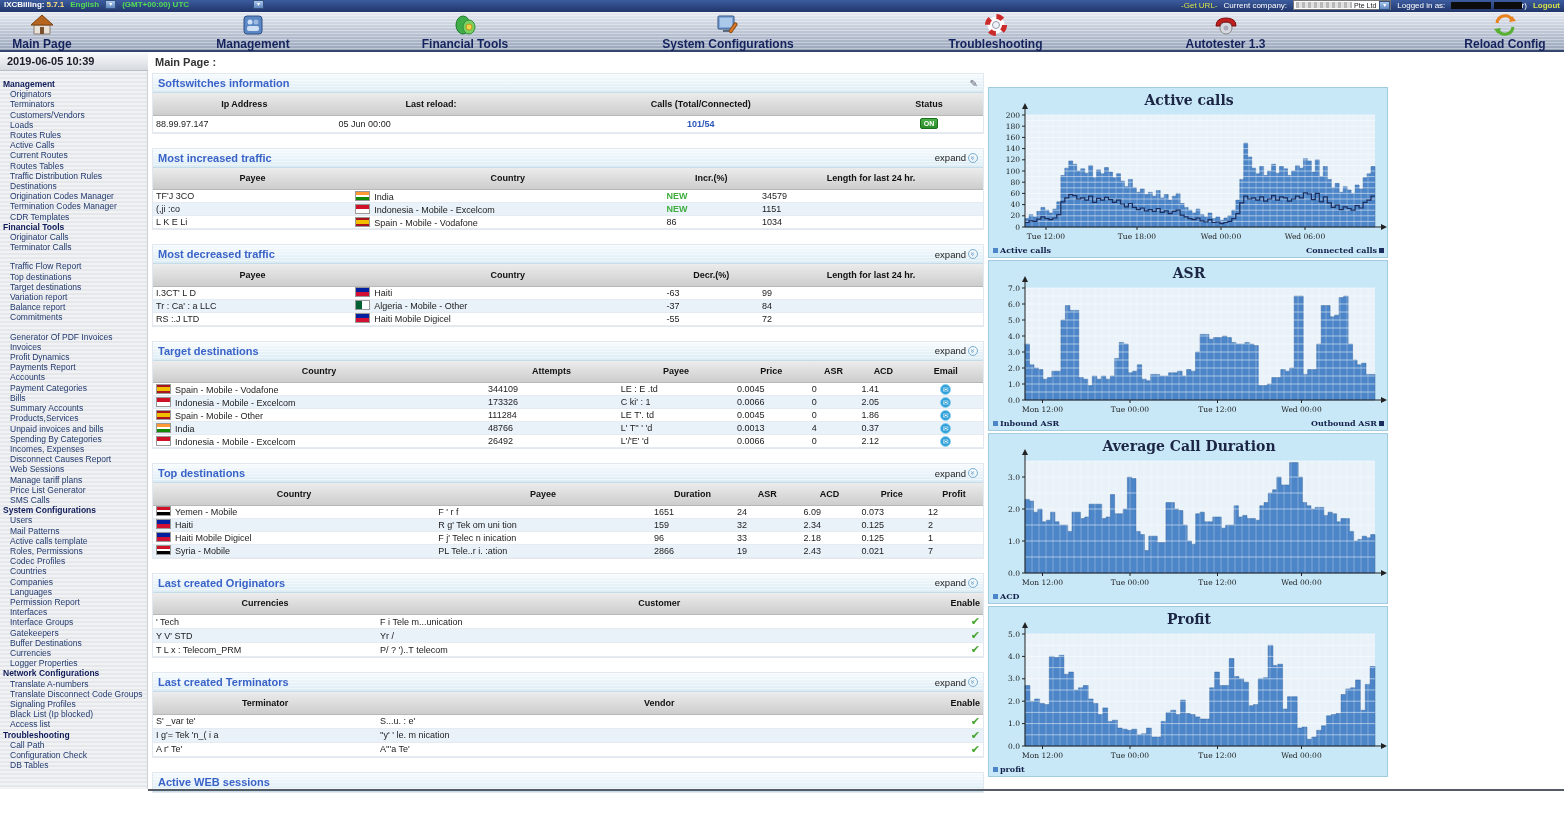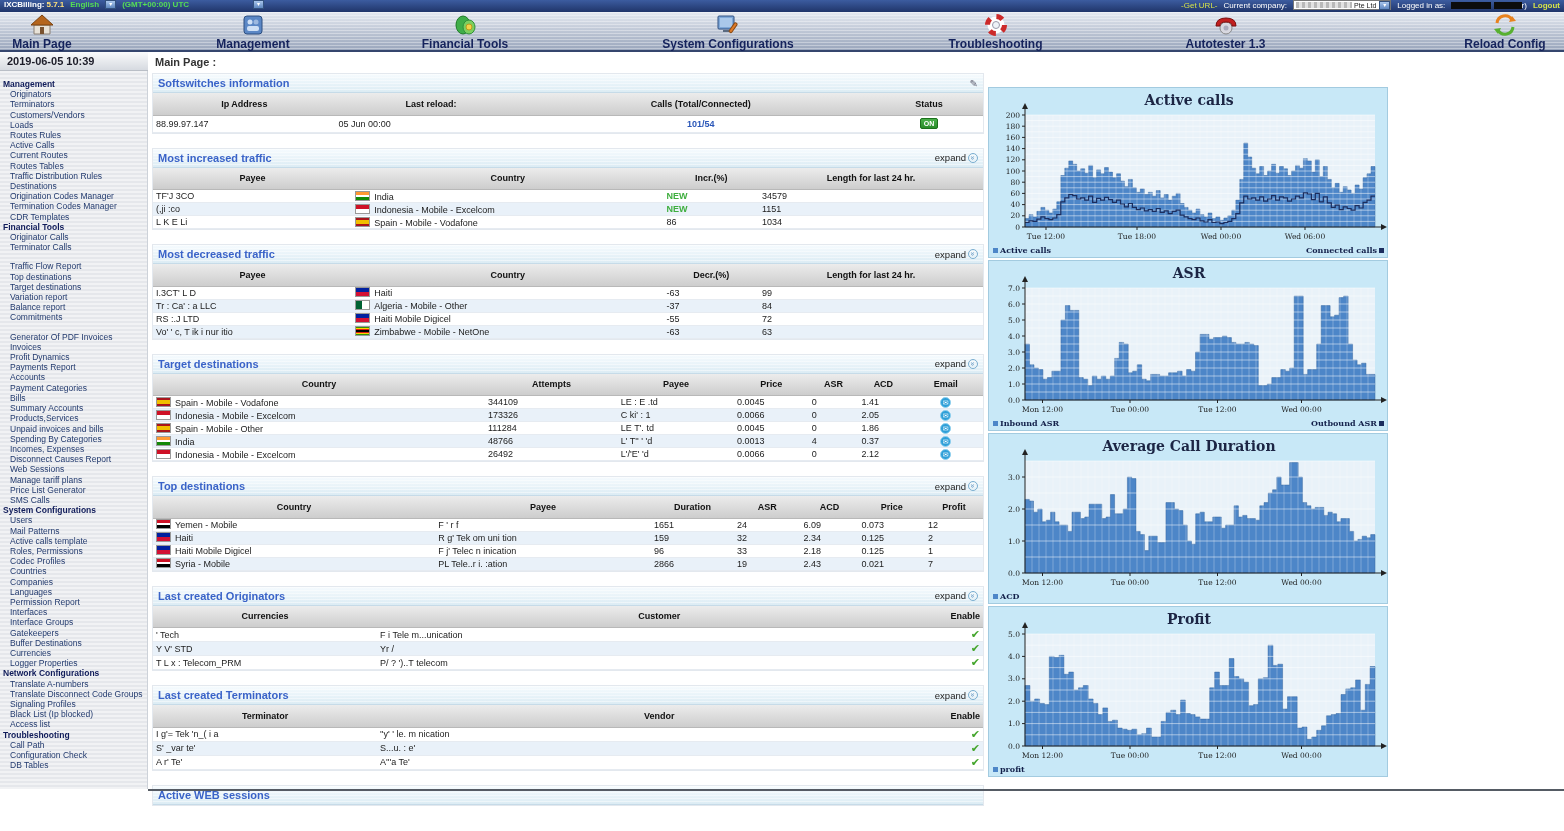--- a/index.html
+++ b/index.html
@@ -383,26 +383,20 @@
               <td><span data-flag="algeria"></span>Algeria - Mobile - Other</td>
               <td>-37</td>
               <td>84</td>
             </tr>
             <tr>
               <td>RS :.J LTD</td>
               <td><span data-flag="haiti"></span>Haiti Mobile Digicel</td>
               <td>-55</td>
               <td>72</td>
             </tr>
-            <tr>
-              <td>Vo' ' c, T ik i nur itio</td>
-              <td><span data-flag="zimbabwe"></span>Zimbabwe - Mobile - NetOne</td>
-              <td>-63</td>
-              <td>63</td>
-            </tr>
           </tbody>
         </table>
       </div>
   </div>
 
   <div class="panel">
     <div class="phead">
       <span class="ptitle">Target destinations</span>
       <span class="pexpand">
           <span>expand</span>
@@ -614,27 +608,27 @@
           </colgroup>
           <thead>
             <tr>
               <td>Terminator</td>
               <td>Vendor</td>
               <td style="text-align: right;">Enable</td>
             </tr>
           </thead>
           <tbody>
             <tr>
+              <td>S' _var te'</td>
+              <td>S...u. : e'</td>
+              <td style="text-align: right;"><span class="check">✔</span></td>
+            </tr>
+            <tr>
               <td>I g'= Tek 'n_( i a</td>
               <td>''y' ' le. m nication</td>
-              <td style="text-align: right;"><span class="check">✔</span></td>
-            </tr>
-            <tr>
-              <td>S' _var te'</td>
-              <td>S...u. : e'</td>
               <td style="text-align: right;"><span class="check">✔</span></td>
             </tr>
             <tr>
               <td>A r' Te'</td>
               <td>A'''a Te'</td>
               <td style="text-align: right;"><span class="check">✔</span></td>
             </tr>
           </tbody>
         </table>
       </div>

